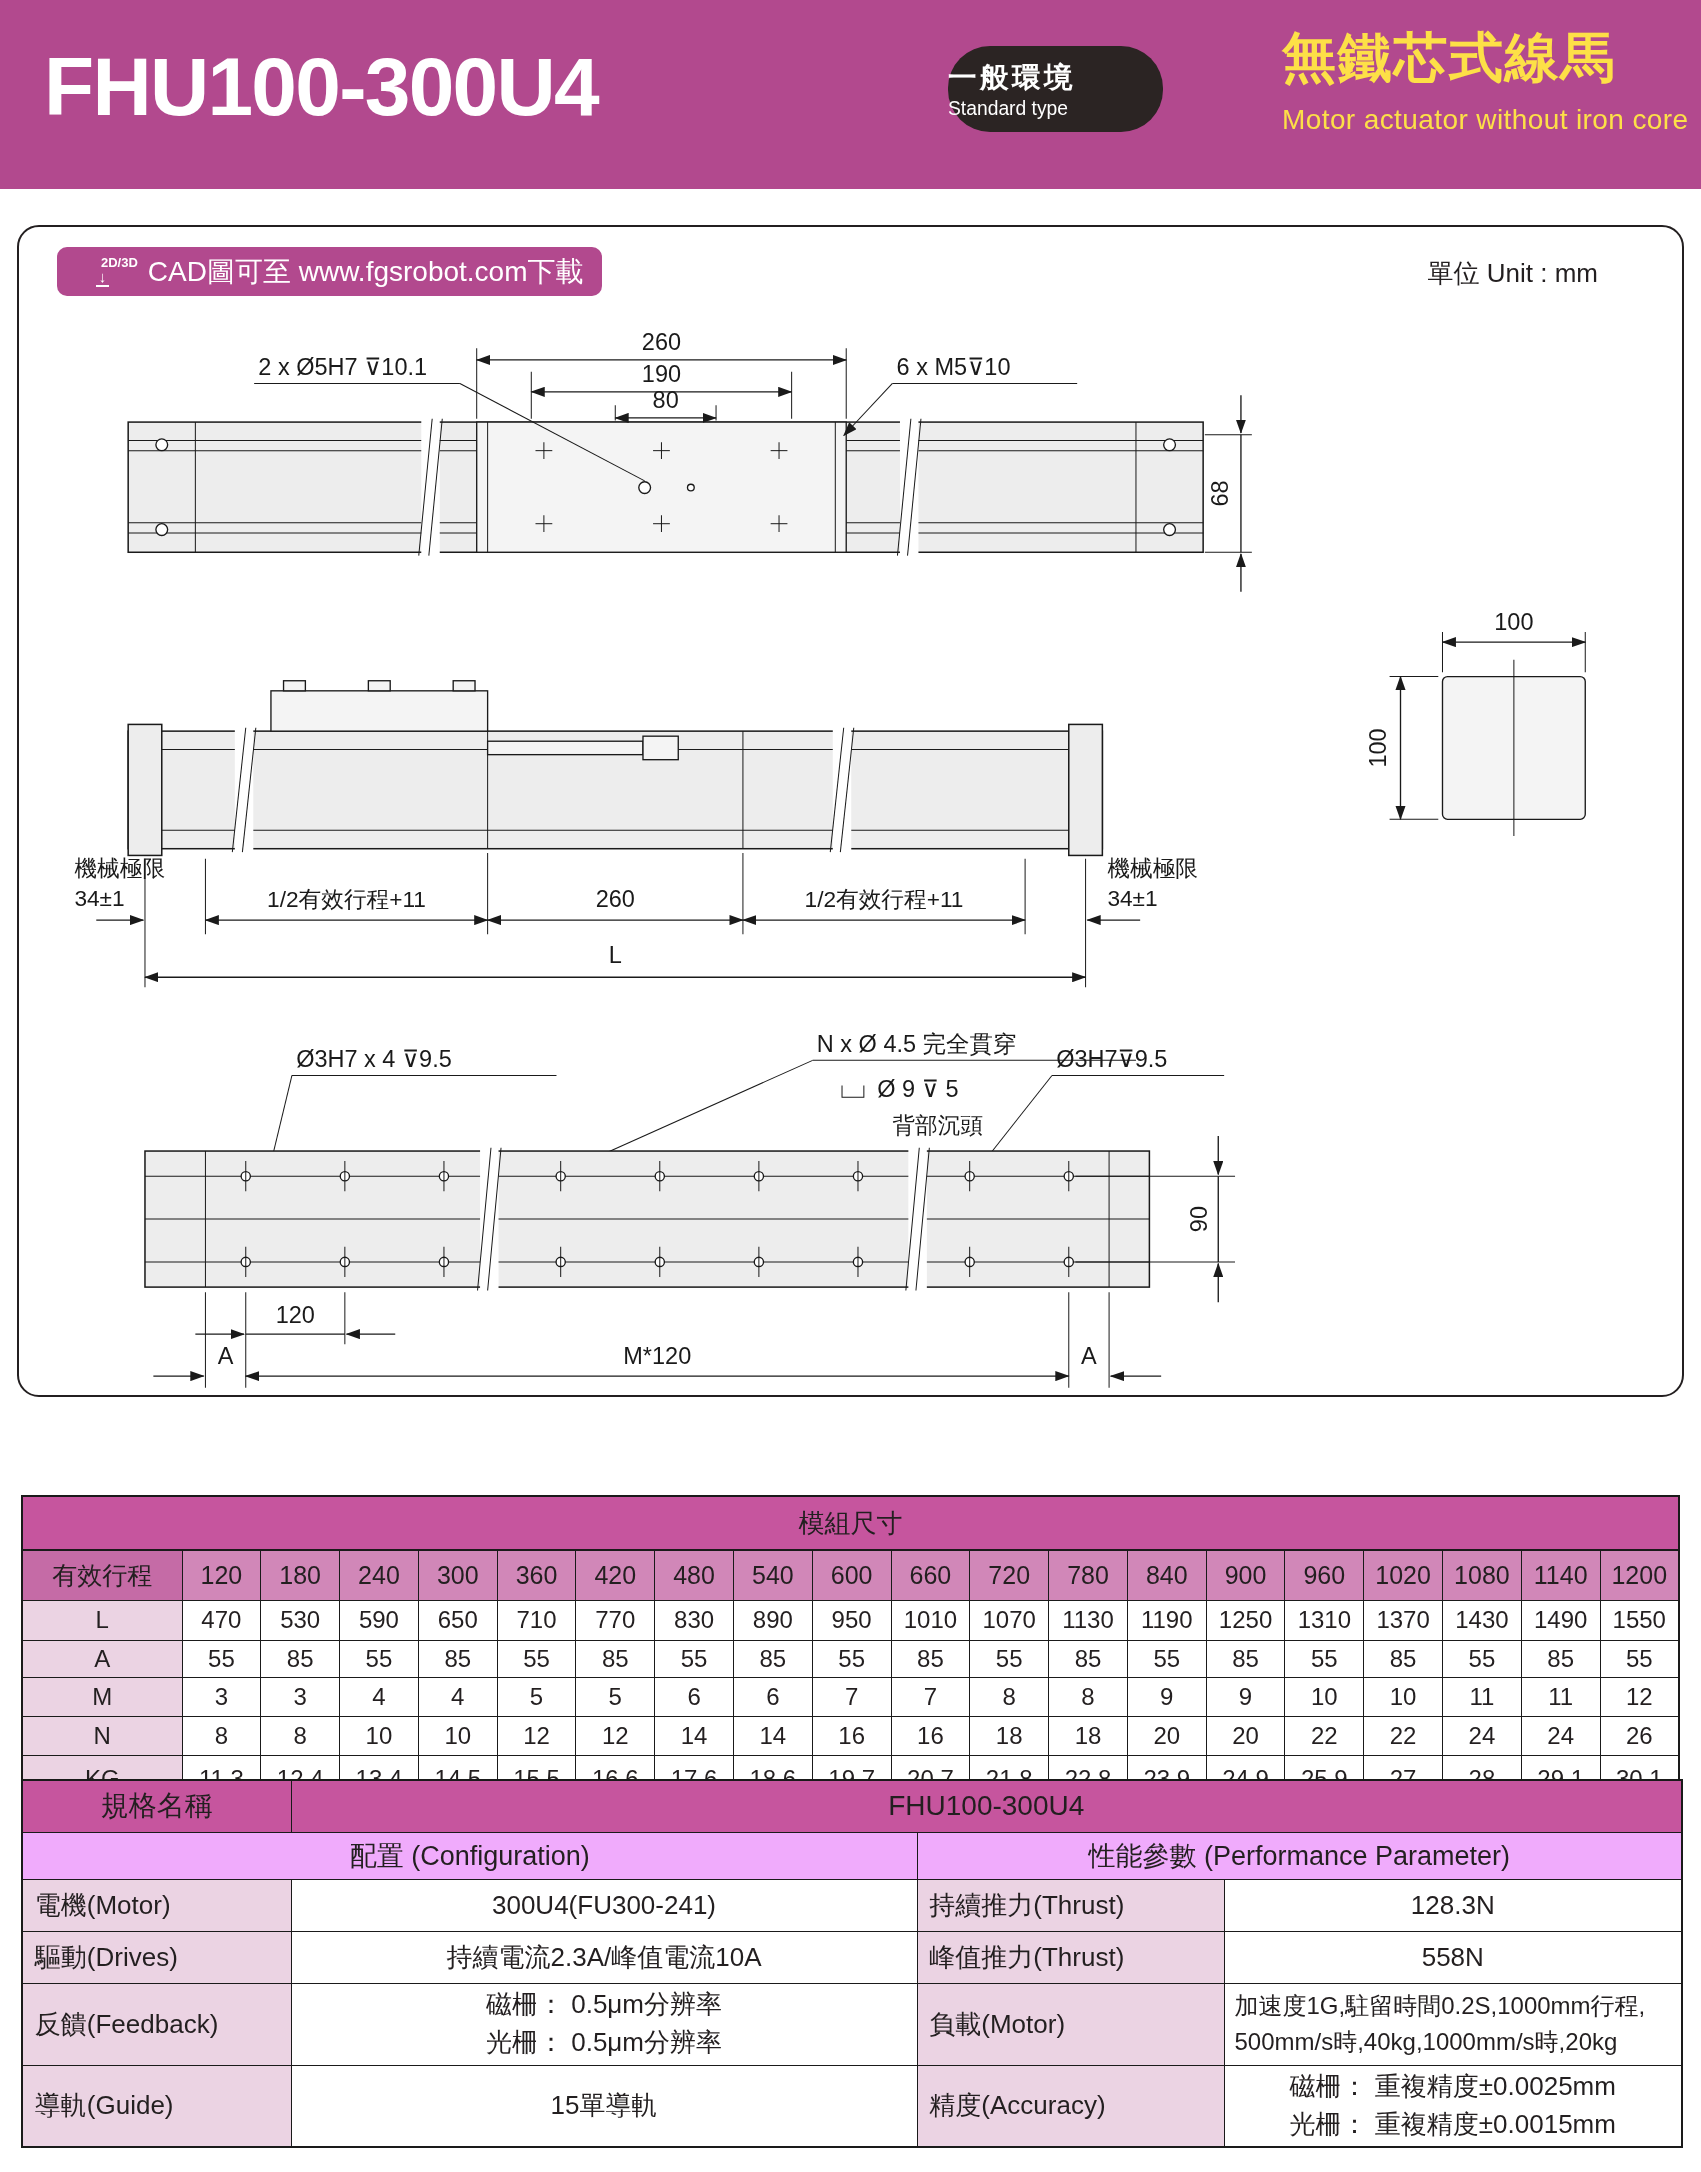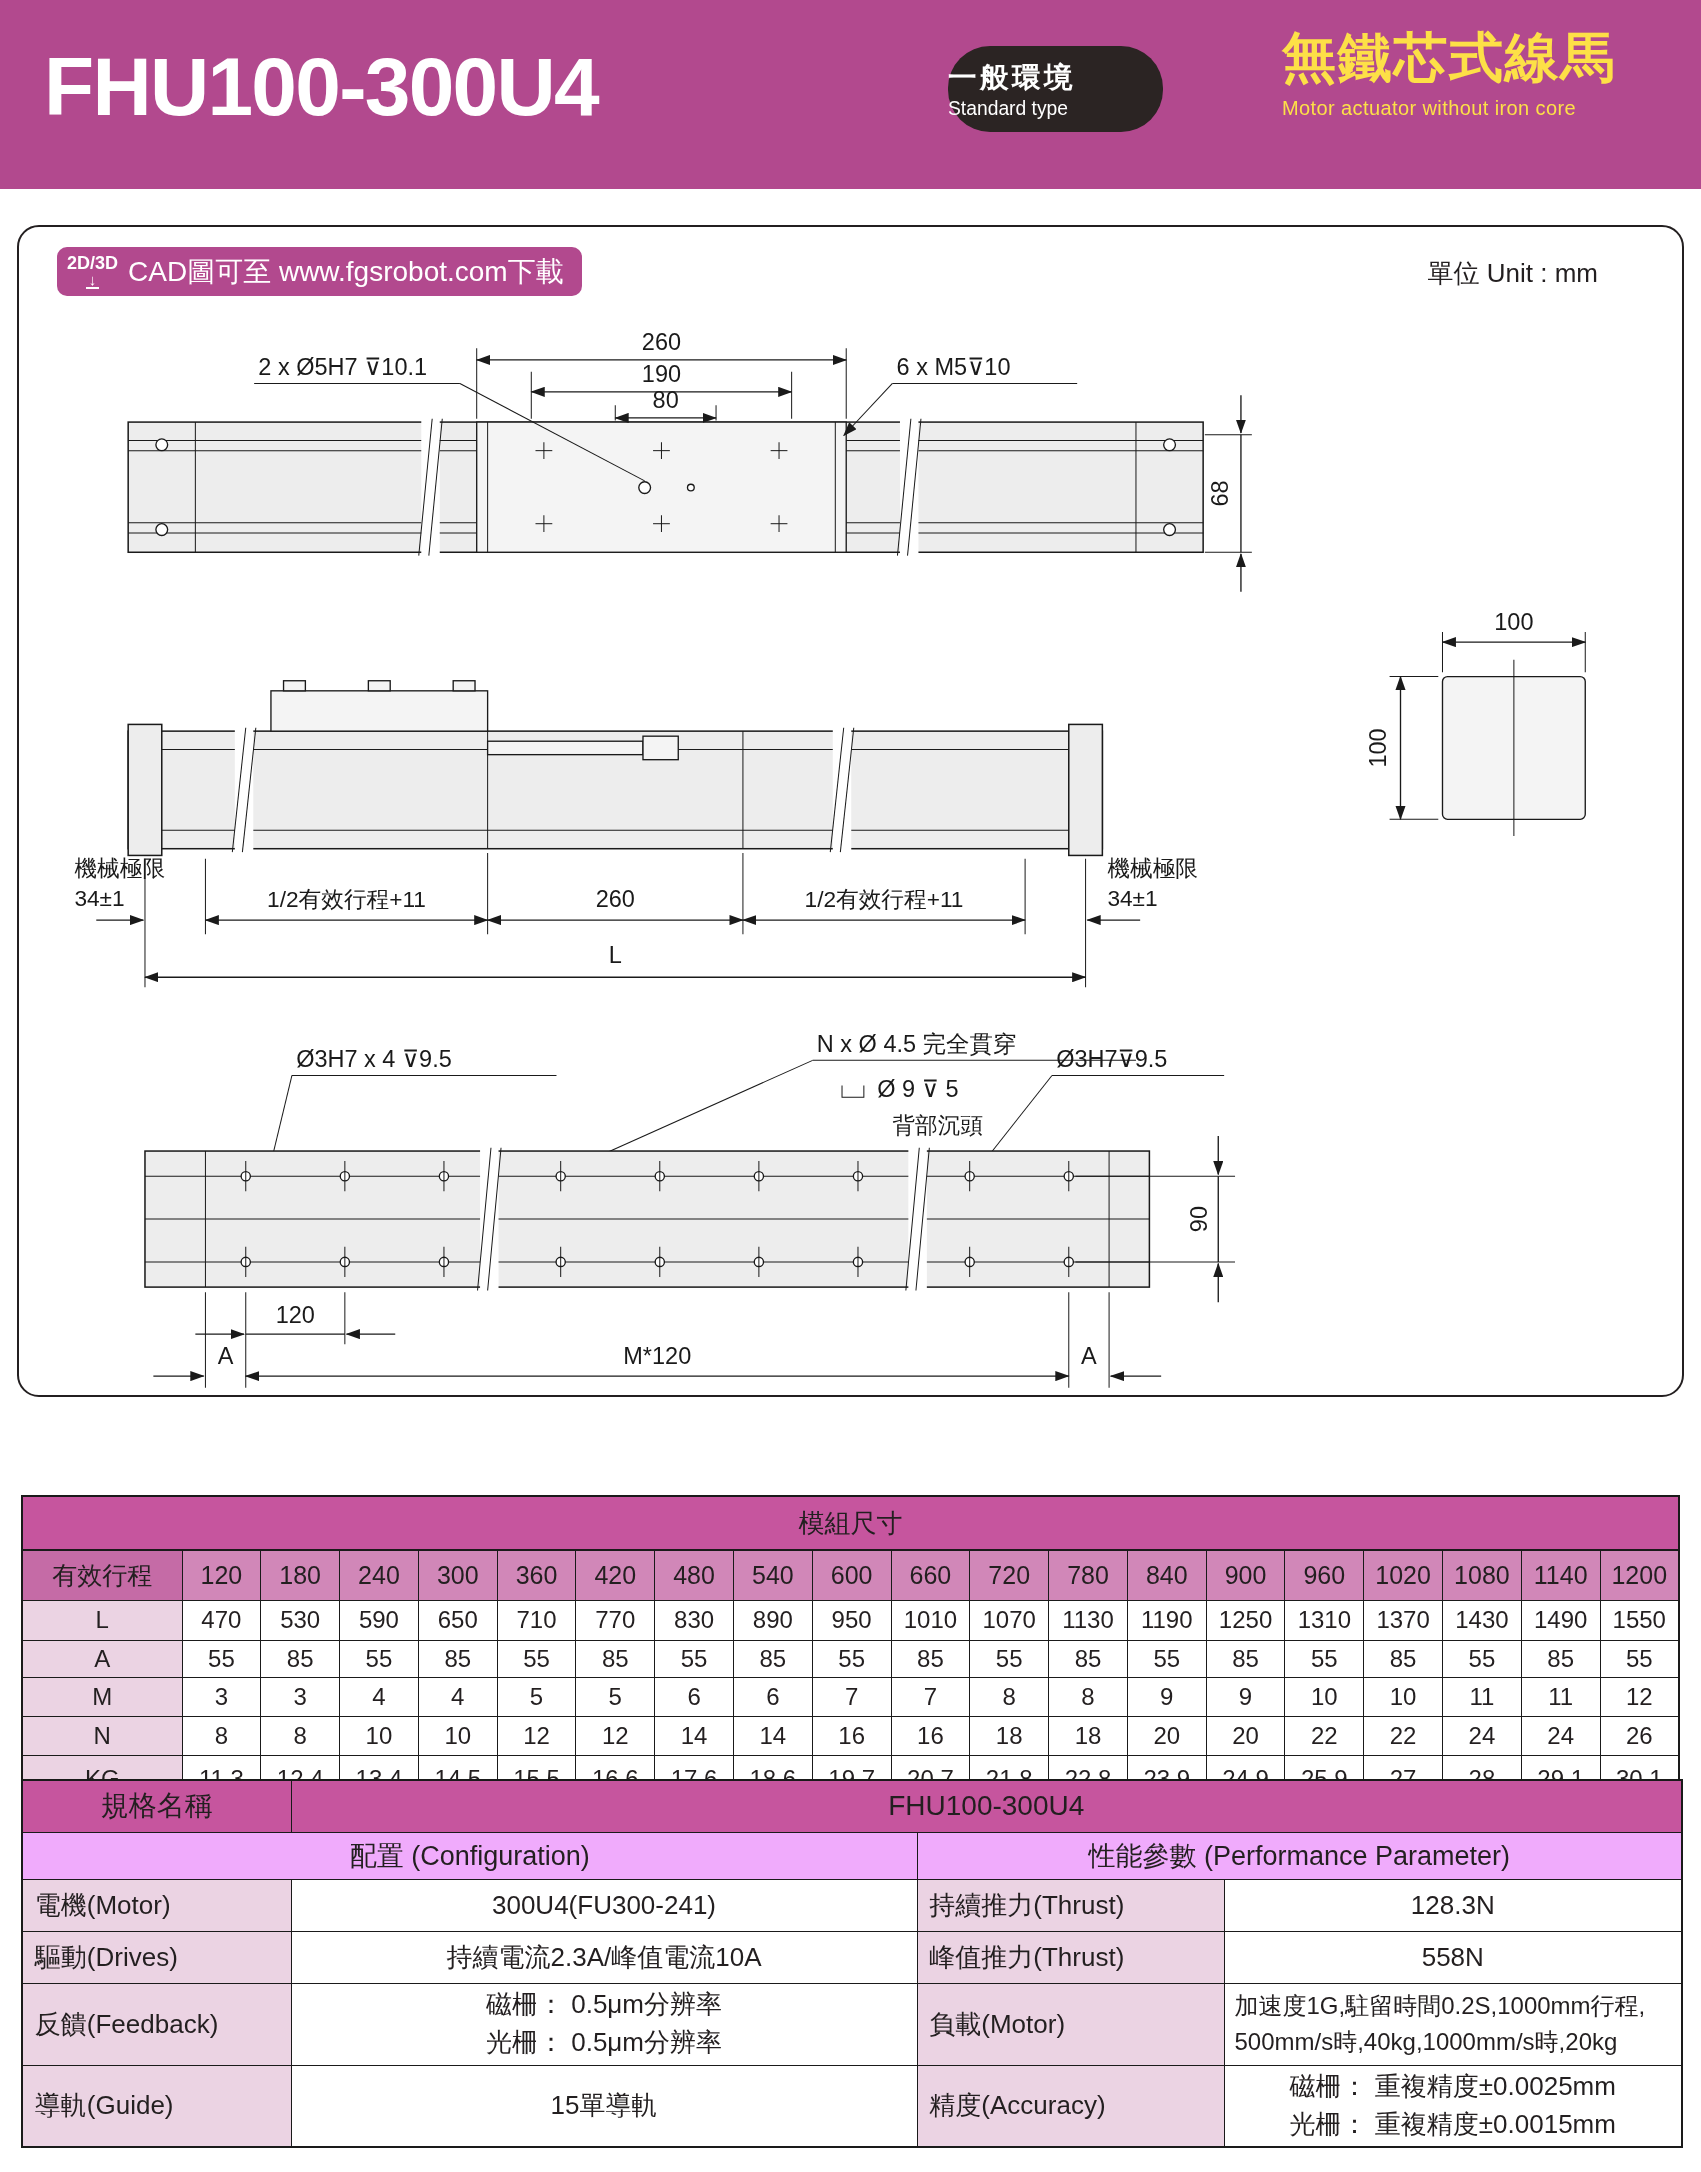--- a/index.html
+++ b/index.html
@@ -7,27 +7,27 @@
   .page { width:1701px; height:2172px; position:relative; overflow:hidden; background:#fff; }
 
   
   header { position:relative; width:1701px; height:189px; background:#b2498e; }
   .model { position:absolute; left:44px; top:40px; font-size:82px; font-weight:bold; color:#fff; letter-spacing:-1.7px; }
   .badge { position:absolute; left:948px; top:46px; width:215px; height:86px; background:#2b2423; border-radius:42px; display:flex; flex-direction:column; align-items:flex-start; justify-content:center; color:#fff; }
   .badge .b1 { font-size:28.6px; font-weight:bold; letter-spacing:3.4px; }
   .badge .b2 { font-size:19.3px; margin-top:1.7px; }
   .prod { position:absolute; left:1282px; top:22px; color:#fde047; }
   .prod .p1 { font-size:54px; font-weight:bold; letter-spacing:1.7px; }
-  .prod .p2 { font-size:20px; margin-top:2px; letter-spacing:0.4px; }
+  .prod .p2 { font-size:28px; margin-top:9px; letter-spacing:0.4px; }
 
   
   .panel { position:absolute; left:17px; top:225px; width:1667px; height:1172px; border:2.5px solid #231f20; border-radius:22px; background:#fff; }
   .cad { position:absolute; left:38px; top:20px; height:49px; background:#b2498e; border-radius:10px; display:flex; align-items:center; padding:0 18.5px 0 10px; gap:10px; color:#fff; cursor:pointer; }
   .dlicon { display:flex; flex-direction:column; align-items:center; line-height:1; }
-  .dl1 { font-size:18px; font-weight:bold; }
+  .dl1 { font-size:13px; font-weight:bold;margin-left:34px; }
   .dlarrow { font-size:15px; font-weight:bold; border-bottom:2.5px solid #fff; padding:0 2.5px 0.8px; }
   .cadtext { font-size:28px; }
   .unit { position:absolute; right:84px; top:28.6px; font-size:26px; color:#231f20; }
   .panel svg { position:absolute; left:0; top:0; width:1662px; height:1167px; }
   svg line, svg path.ln { stroke:#1a1a1a; fill:none; }
   svg .e { stroke-width:1.2; }
   svg .d { stroke-width:1.6; }
   svg .b { fill:#ededed; stroke:#1a1a1a; stroke-width:1.8; }
   svg .b2 { fill:#f4f4f4; stroke:#1a1a1a; stroke-width:1.6; }
   svg .w { fill:#fff; stroke:none; }

